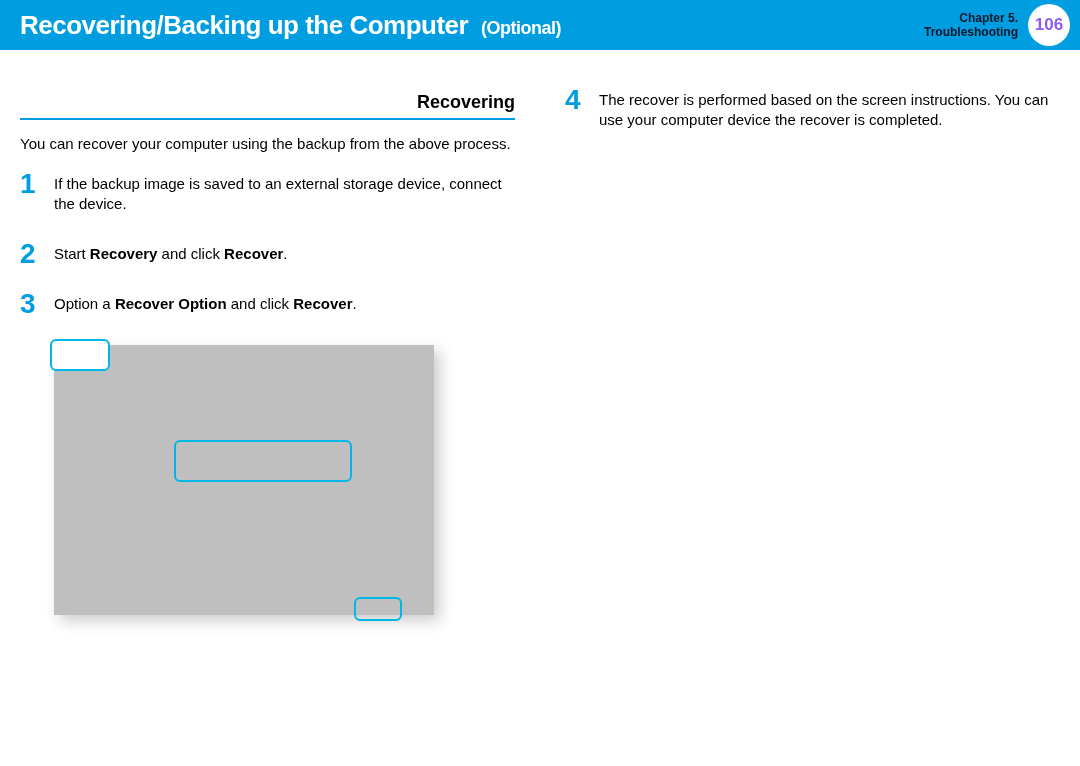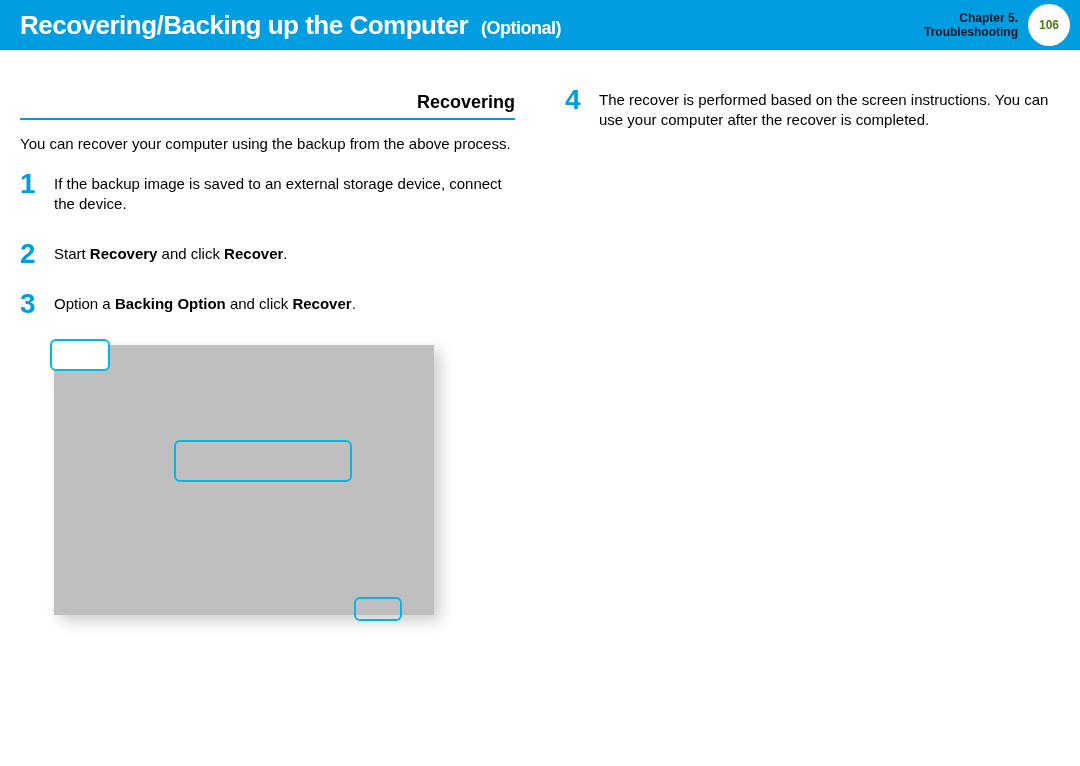--- a/index.html
+++ b/index.html
@@ -3,21 +3,21 @@
 <meta charset="utf-8">
 <style>
   * { box-sizing: border-box; margin: 0; padding: 0; }
   html, body { width: 1080px; height: 766px; font-family: "Segoe UI", "Myriad Pro", Arial, sans-serif; background: #fff; color: #000; }
   .page { width: 1080px; height: 766px; position: relative; }
   .header-bar { height: 50px; background: #009ee0; display: flex; align-items: center; justify-content: space-between; padding: 0 0 0 20px; }
   .header-title { color: #fff; font-size: 26px; font-weight: 700; letter-spacing: -0.5px; }
   .header-title .optional { font-size: 18px; font-weight: 600; margin-left: 6px; }
   .header-right { display: flex; align-items: center; height: 100%; }
   .chapter-block { text-align: right; color: #0f172a; font-size: 12px; font-weight: 700; line-height: 1.2; padding-right: 10px; }
-  .page-num-circle { width: 42px; height: 42px; border-radius: 50%; background: #fff; color: #4d7c0f; font-size: 12px; font-weight: 700; display: flex; align-items: center; justify-content: center; margin-right: 10px; }
+  .page-num-circle { width: 42px; height: 42px; border-radius: 50%; background: #fff; color: #8b5cf6; font-size: 17px; font-weight: 700; display: flex; align-items: center; justify-content: center; margin-right: 10px; }
   .columns { display: flex; padding: 40px 20px 0 20px; gap: 50px; }
   .col { flex: 1; font-size: 15px; line-height: 1.35; }
   .section-title { font-size: 18px; font-weight: 700; border-bottom: 2px solid #009ee0; padding-bottom: 4px; margin-bottom: 14px; text-align: right; }
   .intro { margin-bottom: 19px; }
   .step { display: flex; align-items: flex-start; margin-bottom: 26px; }
   .step-num { color: #009ee0; font-size: 28px; font-weight: 700; width: 34px; flex: 0 0 34px; line-height: 1; margin-top: -4px; }
   .step-body { flex: 1; }
   .step-body p { margin-bottom: 4px; }
   .b { font-weight: 700; }
   .figure { margin-left: 34px; margin-top: 10px; width: 380px; height: 270px; background: #bfbfbf; position: relative; box-shadow: 6px 6px 14px rgba(0,0,0,0.2); }
@@ -67,36 +67,36 @@
           <p>
             <span>Start </span><span class="b">Recovery</span><span> and click </span><span class="b">Recover</span><span>.</span>
           </p>
         </div>
       </div>
 
       <div class="step">
         <div class="step-num">3</div>
         <div class="step-body">
           <p>
-            <span>Option a </span><span class="b">Backing Option</span><span> and click </span><span class="b">Recover</span><span>.</span>
+            <span>Option a </span><span class="b">Recover Option</span><span> and click </span><span class="b">Recover</span><span>.</span>
           </p>
         </div>
       </div>
 
       <div class="figure">
         <div class="call-box cb1"></div>
         <div class="call-box cb2"></div>
         <div class="call-box cb3"></div>
       </div>
     </div>
 
     <div class="col">
       <div class="right-step">
         <div class="step-num">4</div>
         <div class="step-body">
-          <p>The recover is performed based on the screen instructions. You can use your computer after the recover is completed.</p>
+          <p>The recover is performed based on the screen instructions. You can use your computer device the recover is completed.</p>
         </div>
       </div>
     </div>
 
   </div>
 
 </div>
 
 </body></html>

